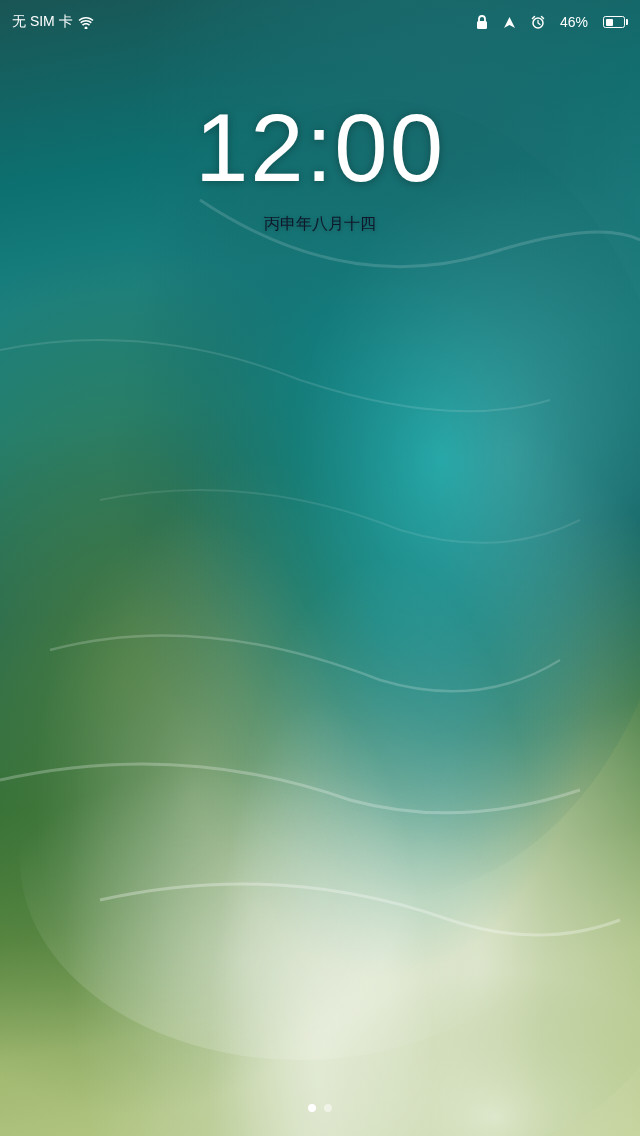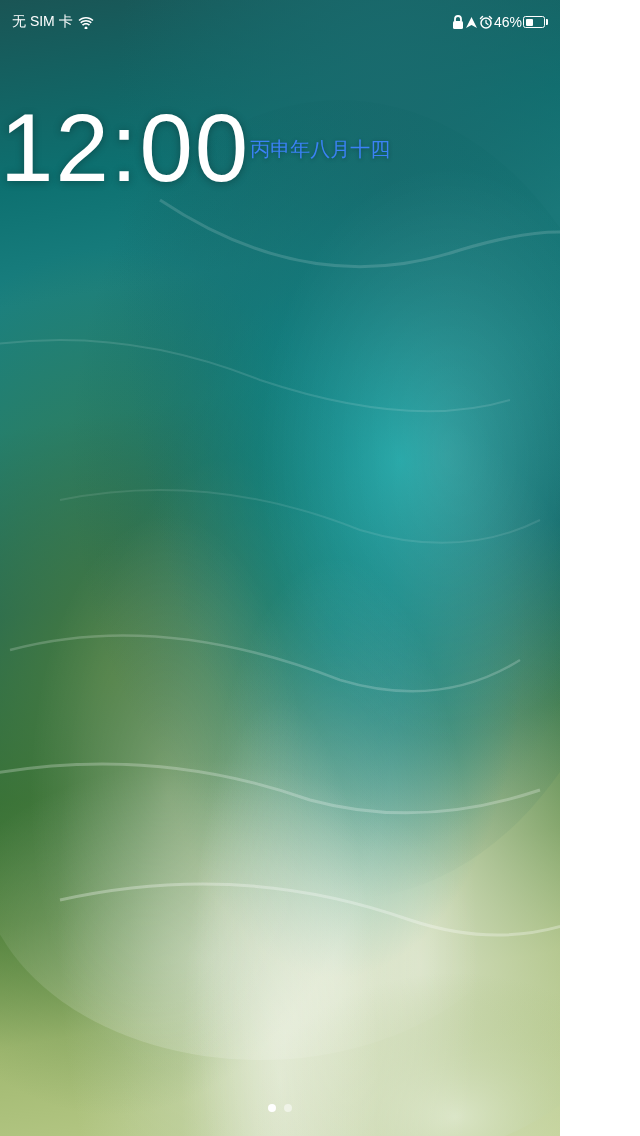--- a/index.html
+++ b/index.html
@@ -5,21 +5,21 @@
     * { margin: 0; padding: 0; box-sizing: border-box; }
 
     html, body {
       width: 640px;
       height: 1136px;
       overflow: hidden;
       font-family: -apple-system, 'PingFang SC', 'Helvetica Neue', sans-serif;
     }
 
     #screen {
-      width: 560px;
+      width: 640px;
       height: 1136px;
       position: relative;
       overflow: hidden;
     }
 
     
     #bg {
       position: absolute;
       inset: 0;
       background:
@@ -70,56 +70,57 @@
 
     #status-left {
       display: flex;
       align-items: center;
       gap: 5px;
     }
 
     #status-right {
       display: flex;
       align-items: center;
-      gap: 1px;
+      gap: 15px;
     }
 
     
     #clock-area {
       position: absolute;
       top: 100px;
       left: 0;
       right: 0;
       display: flex;
-      flex-direction: row;
+      flex-direction: column;
       align-items: center;
       z-index: 10;
+      gap: 16px;
     }
 
     #time-display {
       font-size: 96px;
       font-weight: 200;
       color: white;
       letter-spacing: 2px;
       text-shadow: 0 1px 8px rgba(0,0,0,0.3);
       line-height: 1;
     }
 
     #date-display {
       font-size: 20px;
       font-weight: 400;
       color: white;
       margin-top: 8px;
       text-shadow: 0 1px 4px rgba(0,0,0,0.3);
     }
 
     #lunar-date {
-      font-size: 20px;
+      font-size: 16px;
       font-weight: 400;
-      color: #3b82f6;
+      color: #0f172a;
       margin-top: 2px;
       text-shadow: 0 1px 4px rgba(0,0,0,0.3);
     }
 
     
     #page-dots {
       position: absolute;
       bottom: 24px;
       left: 0;
       right: 0;

